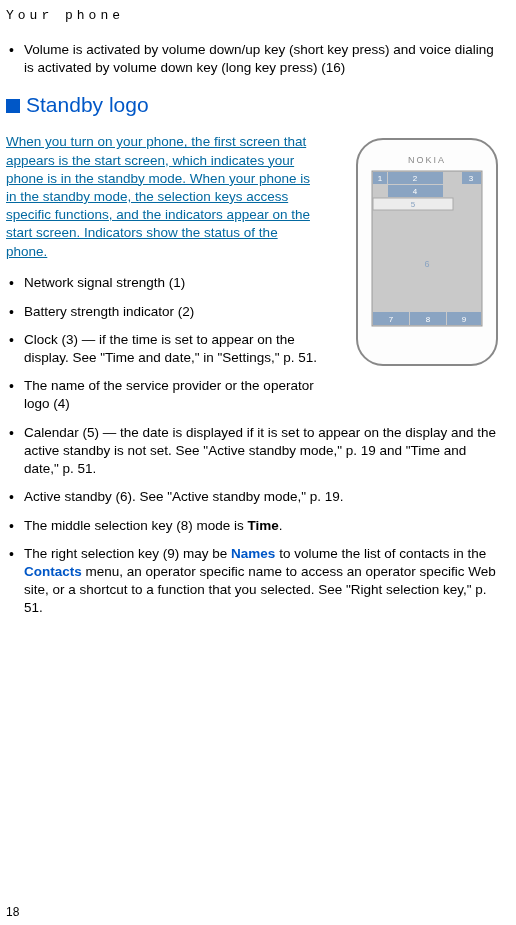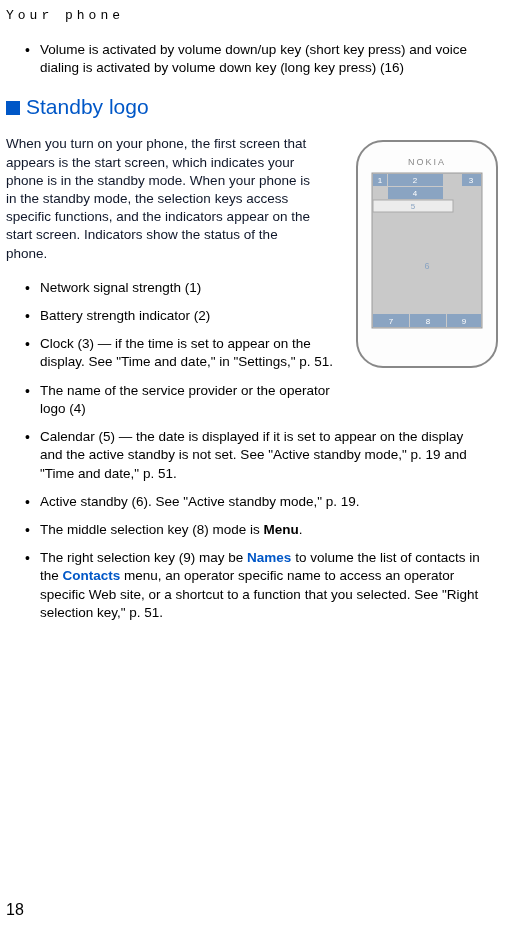--- a/index.html
+++ b/index.html
@@ -24,21 +24,21 @@
     color: #000;
   }
   .body-block {
     font-size: 13.5px;
     line-height: 1.35;
     color: #000;
   }
   ul.bullets {
     list-style: none;
     padding-left: 0;
-    margin: 16px;
+    margin: 0;
   }
   ul.bullets > li {
     position: relative;
     padding-left: 18px;
     margin-bottom: 10px;
   }
   ul.bullets > li::before {
     content: "•";
     position: absolute;
     left: 3px;
@@ -59,21 +59,22 @@
     height: 14px;
     background: #0057c7;
     margin-right: 6px;
   }
   .intro-wrap {
     position: relative;
   }
   .intro-text {
     font-size: 13.5px;
     line-height: 1.35;
-    color: #0f172a;
+    color: #0369a1;
+    text-decoration: underline;
   }
   .wrap-narrow {
     width: 310px;
   }
   .phone-figure {
     position: absolute;
     right: 0;
     top: 4px;
     width: 150px;
     height: 230px;
@@ -87,21 +88,21 @@
     color: #0057c7;
     font-weight: bold;
   }
   .bold {
     font-weight: bold;
   }
   .page-number {
     position: absolute;
     bottom: 6px;
     left: 6px;
-    font-size: 16px;
+    font-size: 12px;
   }
 </style>
 </head>
 <body>
 
 <div class="page">
   <div class="running-head">Your phone</div>
 
   <div class="body-block">
     <ul class="bullets">
@@ -144,21 +145,21 @@
       <p class="intro-text wrap-narrow">When you turn on your phone, the first screen that appears is the start screen, which indicates your phone is in the standby mode. When your phone is in the standby mode, the selection keys access specific functions, and the indicators appear on the start screen. Indicators show the status of the phone.</p>
 
       <ul class="bullets">
         <li class="wrap-narrow">Network signal strength (1)</li>
         <li class="wrap-narrow">Battery strength indicator (2)</li>
         <li class="wrap-narrow">Clock (3) — if the time is set to appear on the display. See "Time and date," in "Settings," p. 51.</li>
         <li class="wrap-narrow">The name of the service provider or the operator logo (4)</li>
         <li>Calendar (5) — the date is displayed if it is set to appear on the display and the active standby is not set. See "Active standby mode," p. 19 and "Time and date," p. 51.</li>
         <li>Active standby (6). See "Active standby mode," p. 19.</li>
         <li>
-          <span>The middle selection key (8) mode is </span><span class="bold">Menu</span><span>.</span>
+          <span>The middle selection key (8) mode is </span><span class="bold">Time</span><span>.</span>
         </li>
         <li>
           <span>The right selection key (9) may be </span><span class="link">Names</span><span> to volume the list of contacts in the </span><span class="link">Contacts</span><span> menu, an operator specific name to access an operator specific Web site, or a shortcut to a function that you selected. See "Right selection key," p. 51.</span>
         </li>
       </ul>
     </div>
   </div>
 </div>
 
 <div class="page-number">18</div>

